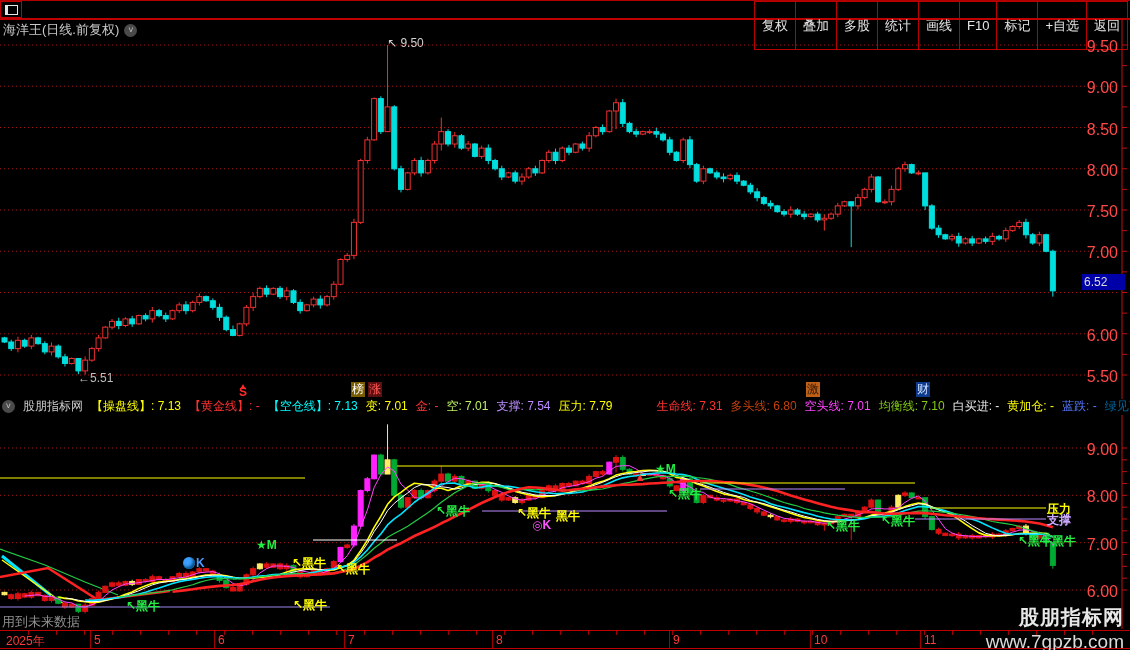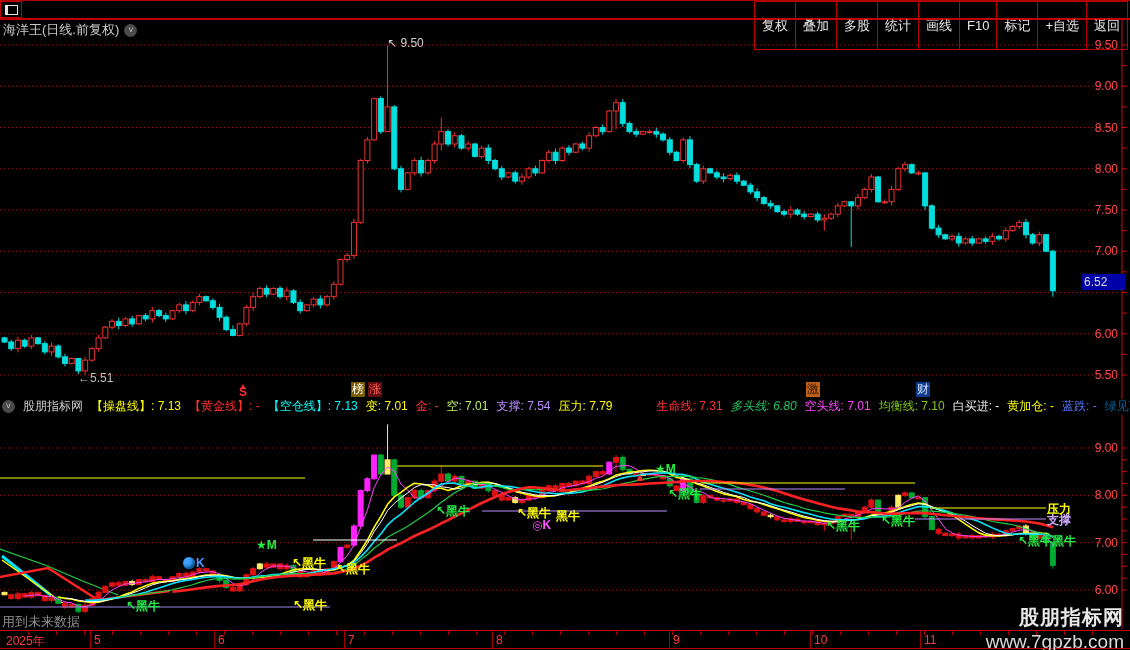--- a/index.html
+++ b/index.html
@@ -18,21 +18,21 @@
   #rightmenu .rmi{border:1px solid #bb0000;border-left-width:0;padding:16px 7px;display:flex;
     align-items:center;white-space:nowrap;height:15px;}
   #rightmenu .rmi:first-child{border-left-width:1px;}
   
   #title-row{position:absolute;left:3px;top:21px;color:#c9c9c9;font-size:13px;display:flex;
     align-items:center;gap:5px;}
   .chev-circle{width:13px;height:13px;border-radius:50%;background:#4a4a4a;color:#c9c9c9;
     font-size:9px;line-height:13px;text-align:center;display:inline-block;}
   
   svg{position:absolute;left:0;}
-  .axlabel{position:absolute;color:#ff4a4a;font-size:12px;width:36px;text-align:right;}
+  .axlabel{position:absolute;color:#ff4a4a;font-size:16px;width:36px;text-align:right;}
   #price-badge{position:absolute;left:1082px;width:41px;height:16px;background:#0000a8;
     color:#dcdcdc;font-size:12px;line-height:16px;padding-left:2px;}
   .anno{position:absolute;color:#d0d0d0;font-size:12px;white-space:nowrap;}
   
   .tk-badge{position:absolute;width:14px;height:15px;font-size:12px;line-height:15px;
     text-align:center;}
   #tk-sym{position:absolute;color:#ff2a2a;font-weight:bold;text-align:center;width:12px;
     line-height:6px;font-size:10px;}
   
   #indrow{position:absolute;left:2px;top:399px;height:15px;display:flex;align-items:center;
@@ -806,21 +806,21 @@
     <span class="seg" style="color:#cccccc">股朋指标网</span>
   <span class="seg" style="color: rgb(255, 255, 0);">【操盘线】: 7.13</span>
       <span class="seg" style="color: rgb(255, 50, 50);">【黄金线】: -</span>
       <span class="seg" style="color: rgb(0, 255, 255);">【空仓线】: 7.13</span>
       <span class="seg" style="color: rgb(255, 255, 0);">变: 7.01</span>
       <span class="seg" style="color: rgb(255, 50, 50);">金: -</span>
       <span class="seg" style="color: #bef264;">空: 7.01</span>
       <span class="seg" style="color: rgb(187, 140, 255);">支撑: 7.54</span>
       <span class="seg" style="color: rgb(255, 255, 0);">压力: 7.79</span>
       <span class="seg" style="color: rgb(255, 50, 50); margin-left: 36px;">生命线: 7.31</span>
-      <span class="seg" style="color: #22c55e; font-style: italic;">多头线: 6.80</span>
+      <span class="seg" style="color: #c2410c;">多头线: 6.80</span>
       <span class="seg" style="color: rgb(255, 68, 255);">空头线: 7.01</span>
       <span class="seg" style="color: #84cc16;">均衡线: 7.10</span>
       <span class="seg" style="color: rgb(238, 238, 238);">白买进: -</span>
       <span class="seg" style="color: rgb(255, 255, 0);">黄加仓: -</span>
       <span class="seg" style="color: rgb(85, 119, 255);">蓝跌: -</span>
       <span class="seg" style="color: #0369a1;">绿见顶: -</span>
       <span class="seg" style="color: rgb(255, 50, 50);">红</span>
     </div>
 
   <div id="sub-ylabels">

